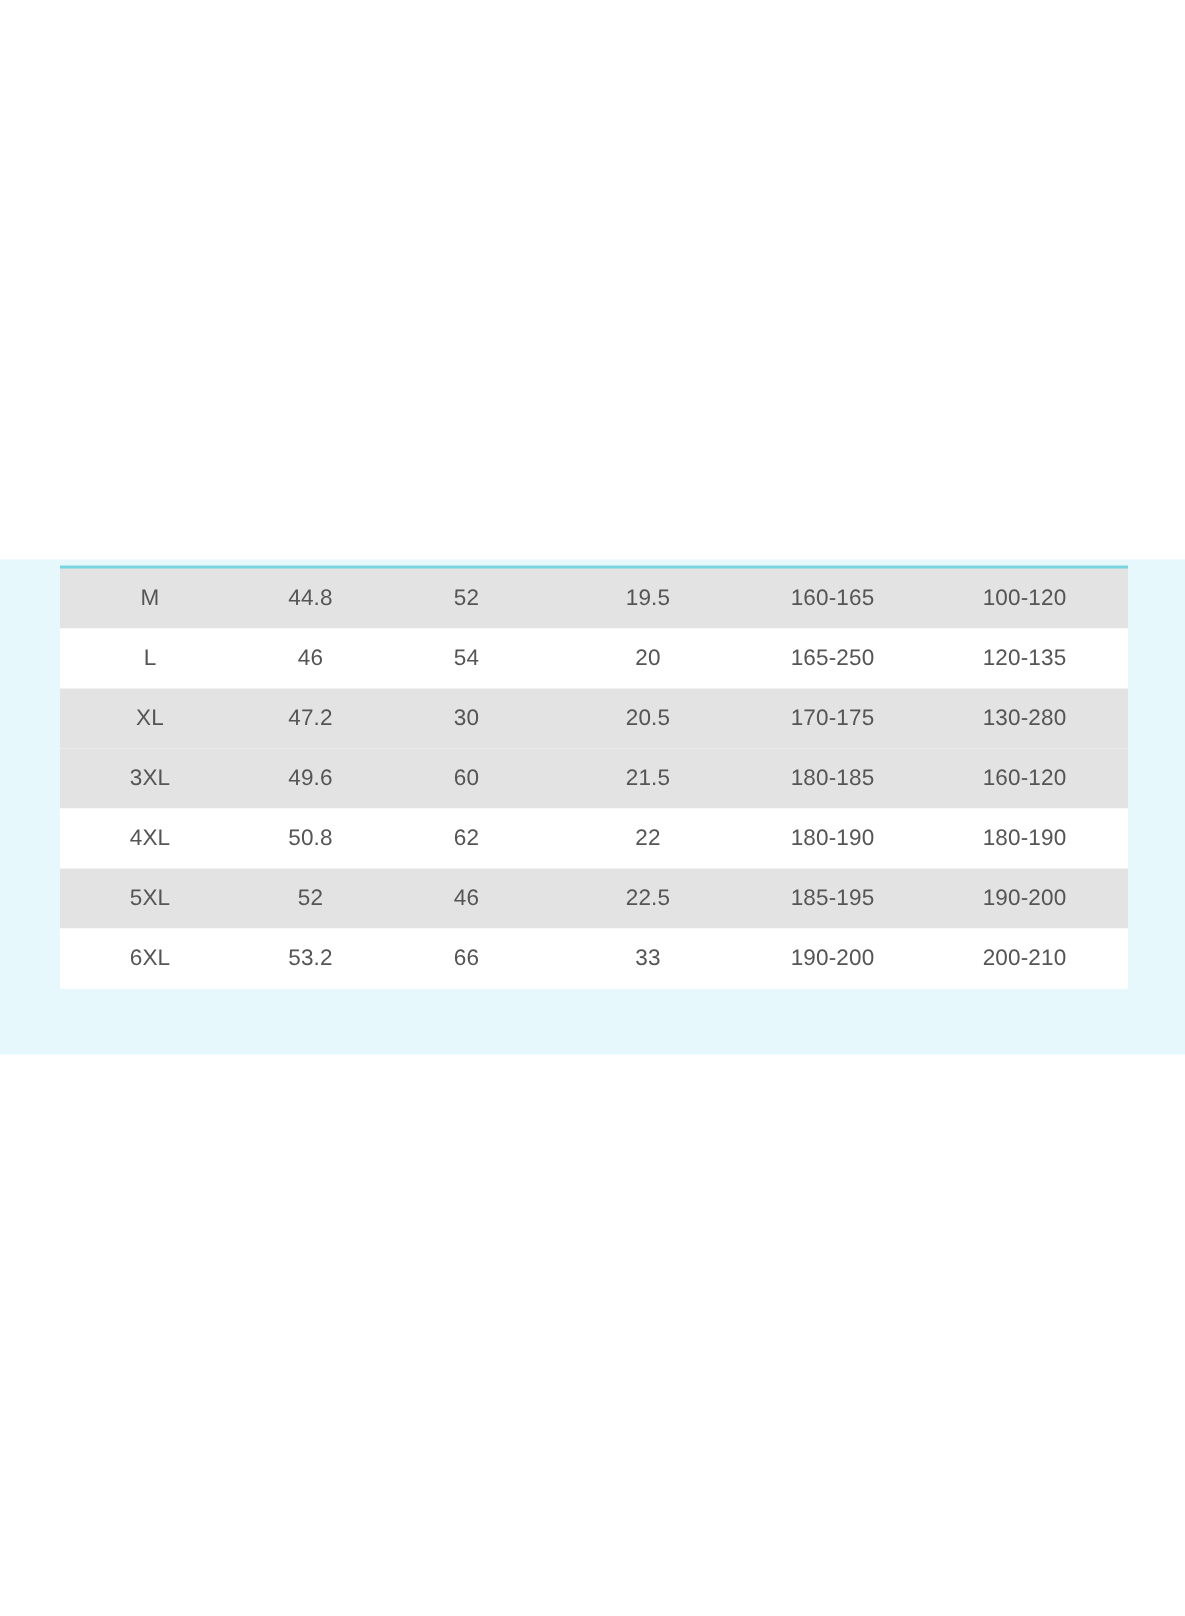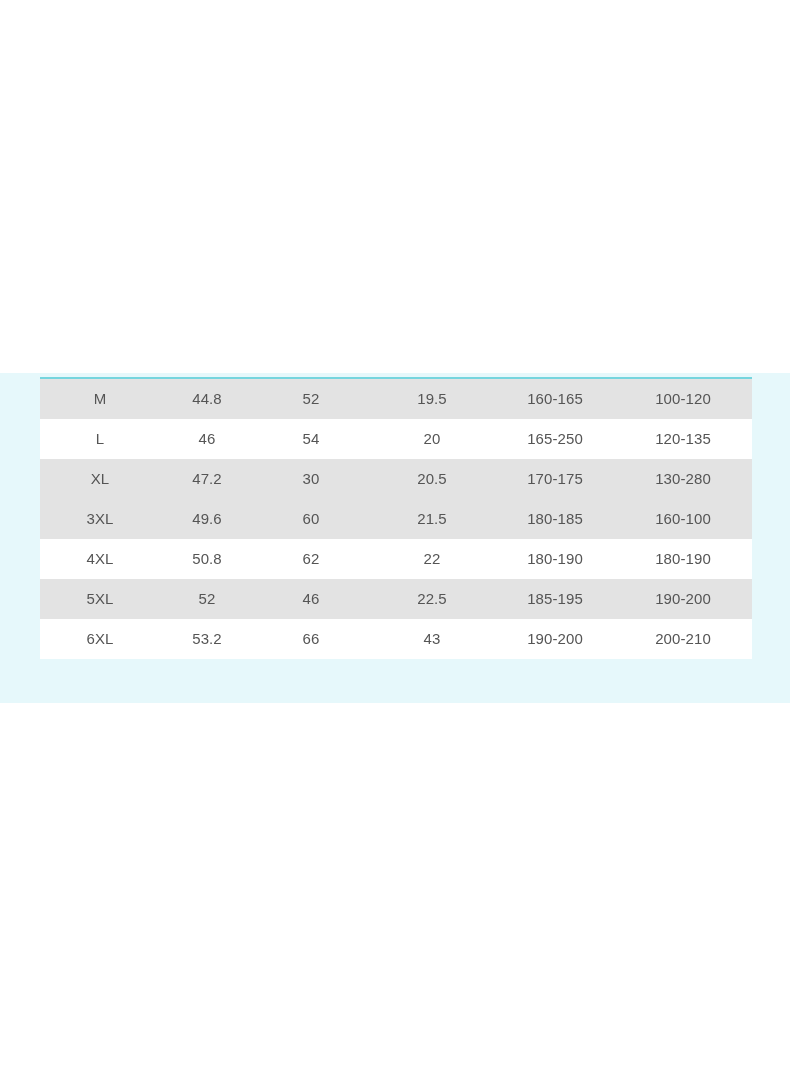--- a/index.html
+++ b/index.html
@@ -112,21 +112,21 @@
       <td>130-280</td>
     </tr>
 
 
     <tr class="row-shaded">
       <td>3XL</td>
       <td>49.6</td>
       <td>60</td>
       <td>21.5</td>
       <td>180-185</td>
-      <td>160-100</td>
+      <td>160-120</td>
     </tr>
 
     <tr class="row-plain">
       <td>4XL</td>
       <td>50.8</td>
       <td>62</td>
       <td>22</td>
       <td>180-190</td>
       <td>180-190</td>
     </tr>
@@ -137,19 +137,19 @@
       <td>46</td>
       <td>22.5</td>
       <td>185-195</td>
       <td>190-200</td>
     </tr>
 
     <tr class="row-plain">
       <td>6XL</td>
       <td>53.2</td>
       <td>66</td>
-      <td>43</td>
+      <td>33</td>
       <td>190-200</td>
       <td>200-210</td>
     </tr>
 
   </tbody>
 </table>
 
 </body></html>

